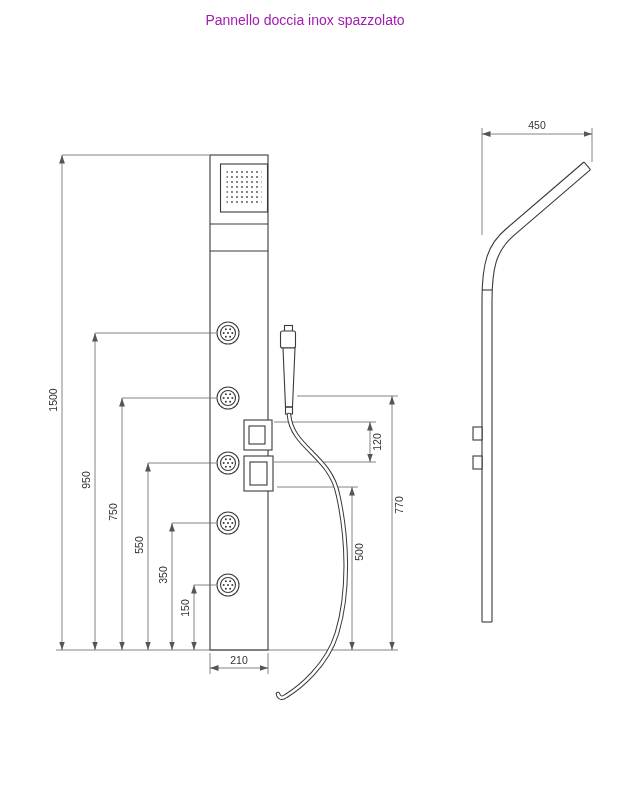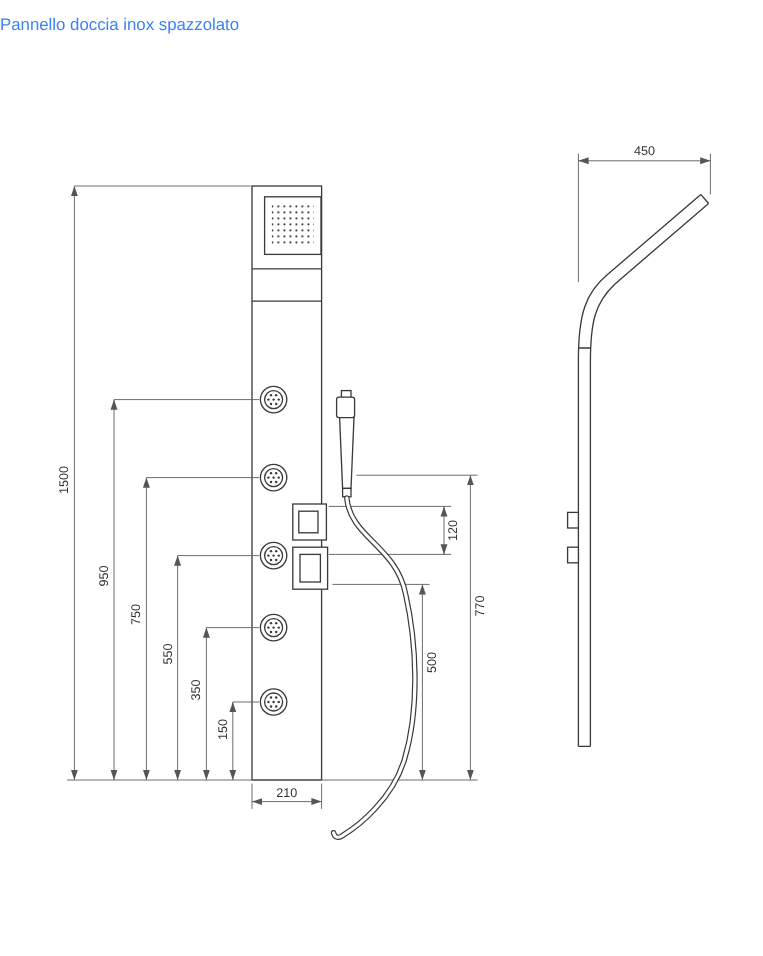--- a/index.html
+++ b/index.html
@@ -13,22 +13,23 @@
     width: 636px;
     height: 797px;
     background: #ffffff;
     overflow: hidden;
   }
   .title {
     position: absolute;
     top: 12px;
     left: 0;
     width: 610px;
+    text-align: center;
     font-size: 14px;
-    color: #3b82f6;
+    color: #a21caf;
   }
   svg { position: absolute; top: 0; left: 0; }
   .obj { stroke: #3a3a3a; stroke-width: 1.1; fill: none; }
   .objfill { stroke: #3a3a3a; stroke-width: 1.1; fill: #ffffff; }
   .dim { stroke: #666666; stroke-width: 0.8; fill: none; }
   .dimtxt {
     font-family: "Liberation Sans", sans-serif;
     font-size: 10.5px;
     fill: #333333;
     stroke: none;

